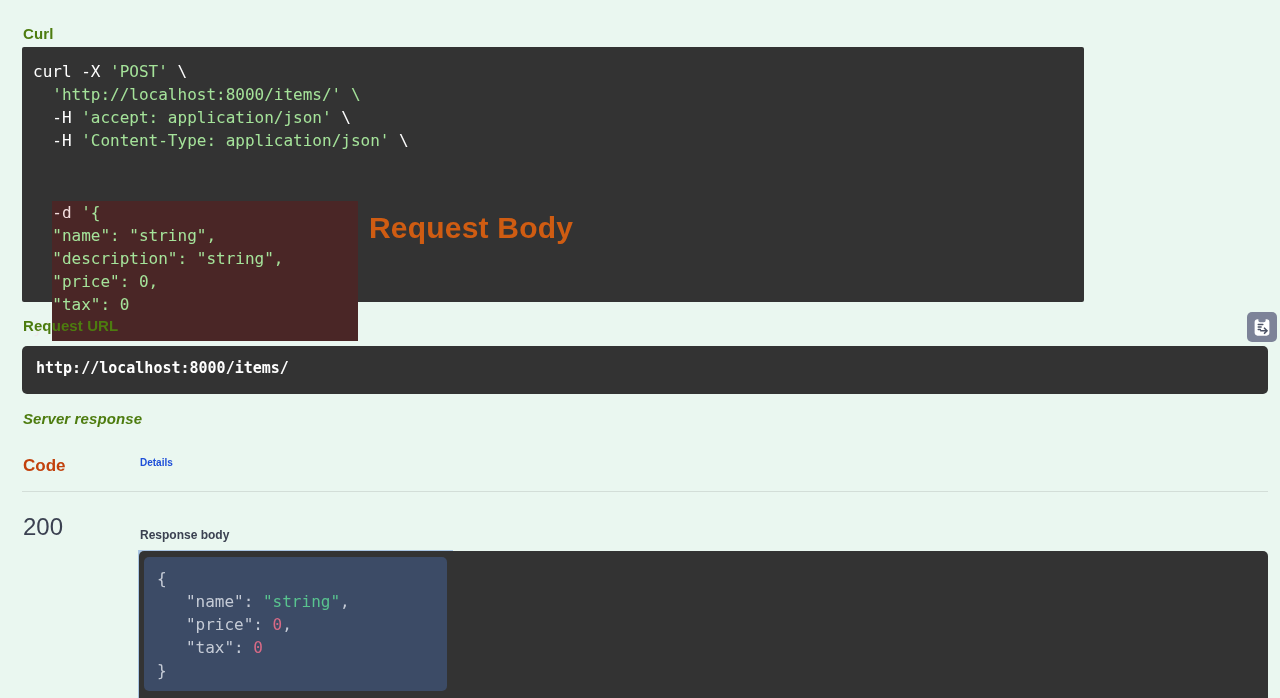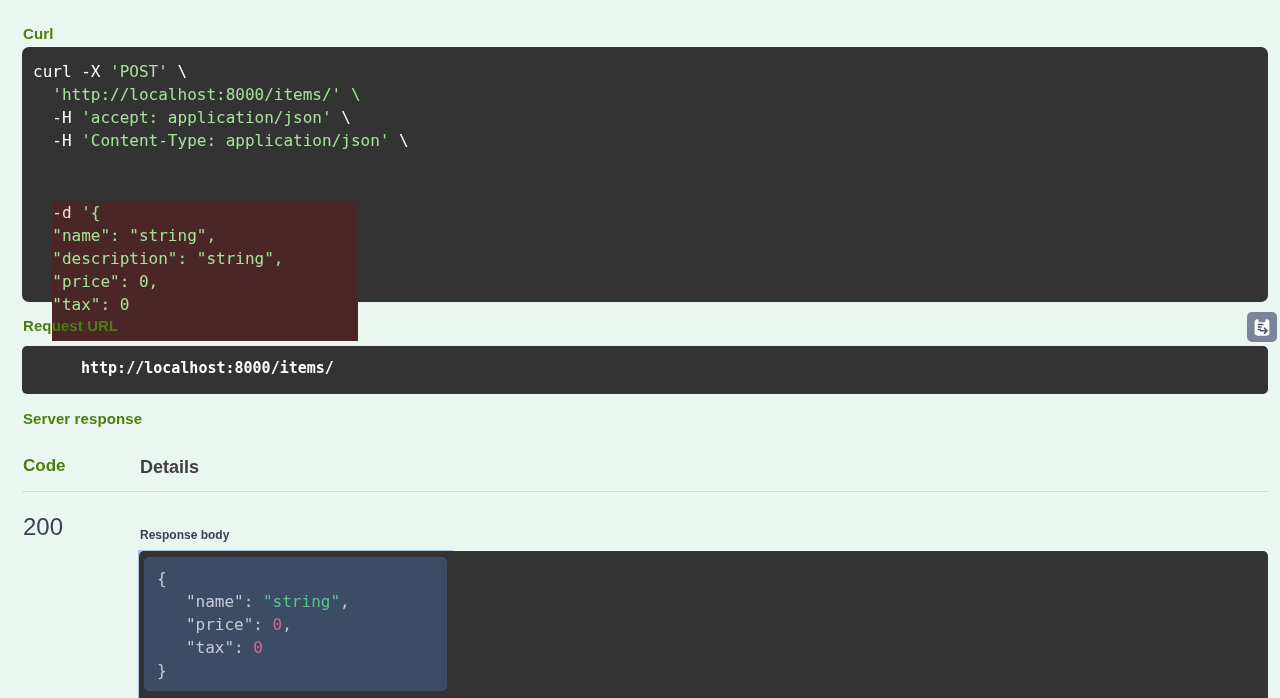--- a/index.html
+++ b/index.html
@@ -25,24 +25,24 @@
     letter-spacing: 0.1px;
   }
 
   
   #curl-label { left: 23px; top: 25px; }
 
   #curl-block {
     position: absolute;
     left: 22px;
     top: 47px;
-    width: 1246px;
+    width: 1062px;
     height: 255px;
     background: #333333;
-    border-radius: 7px;
+    border-radius: 2px;
     box-sizing: border-box;
   }
 
   .code {
     font-family: "DejaVu Sans Mono", "Liberation Mono", monospace;
     font-size: 16px;
     line-height: 23px;
     white-space: pre;
   }
 
@@ -118,41 +118,40 @@
   }
   #request-url-text {
     position: absolute;
     left: 14px;
     top: 13px;
     font-family: "DejaVu Sans Mono", "Liberation Mono", monospace;
     font-size: 15px;
     font-weight: 700;
     color: #ffffff;
     white-space: pre;
-    margin-left: 45px;
-  }
-
-  
-  #server-response-label { left: 23px; top: 410px; }
+  }
+
+  
+  #server-response-label { left: 23px; top: 410px; font-style: italic; }
 
   #table-head-code {
     position: absolute;
     left: 23px;
     top: 456px;
     font-size: 17px;
     font-weight: 700;
-    color: #4d7c0f;
+    color: #c2410c;
   }
   #table-head-details {
     position: absolute;
     left: 140px;
     top: 457px;
-    font-size: 18px;
-    font-weight: 700;
-    color: #404040;
+    font-size: 10px;
+    font-weight: 700;
+    color: #1d4ed8;
   }
   #table-divider {
     position: absolute;
     left: 22px;
     top: 491px;
     width: 1246px;
     height: 1px;
     background: #d3ded8;
   }
   #response-code {
@@ -230,20 +229,21 @@
 
   <div id="curl-body-highlight"></div>
 
   <pre class="code" id="curl-body-pre"><span class="d">  -d </span><span>'{</span>
 <span>  "name": "string",</span>
 <span>  "description": "string",</span>
 <span>  "price": 0,</span>
 <span>  "tax": 0</span>
 <span class="w">}'</span></pre>
 
+  <div id="curl-annotation">Request Body</div>
 
   <button class="icon-btn" id="curl-copy-btn">
     <span>
       <svg class="clip-svg" width="20" height="20" viewBox="0 0 24 24" fill="none" stroke="#ffffff" stroke-width="1.7" stroke-linecap="round" stroke-linejoin="round">
         <rect x="4" y="3.5" width="16" height="18" rx="2.5" fill="#ffffff" stroke="#ffffff"></rect>
         <rect x="8.5" y="1.5" width="7" height="4" rx="1.2" fill="#7d8398" stroke="#7d8398"></rect>
         <line x1="7.5" y1="9" x2="13" y2="9" stroke="#4b5164"></line>
         <line x1="7.5" y1="12" x2="11" y2="12" stroke="#4b5164"></line>
         <line x1="7.5" y1="15" x2="10" y2="15" stroke="#4b5164"></line>
         <line x1="10.5" y1="16.5" x2="17.5" y2="16.5" stroke="#4b5164" stroke-width="2"></line>

